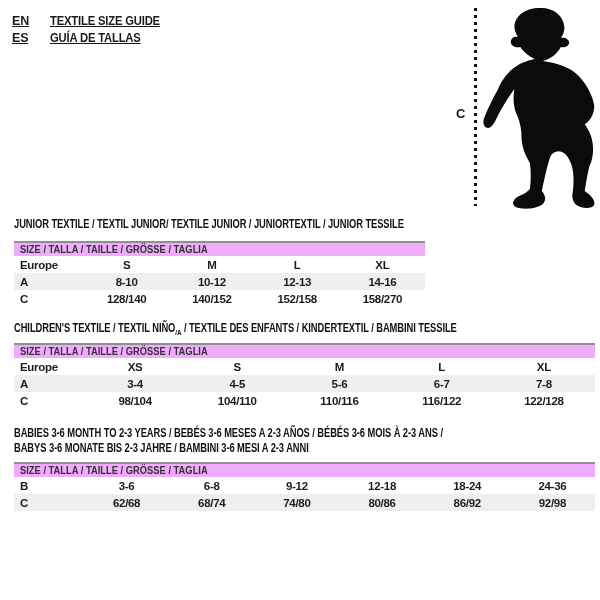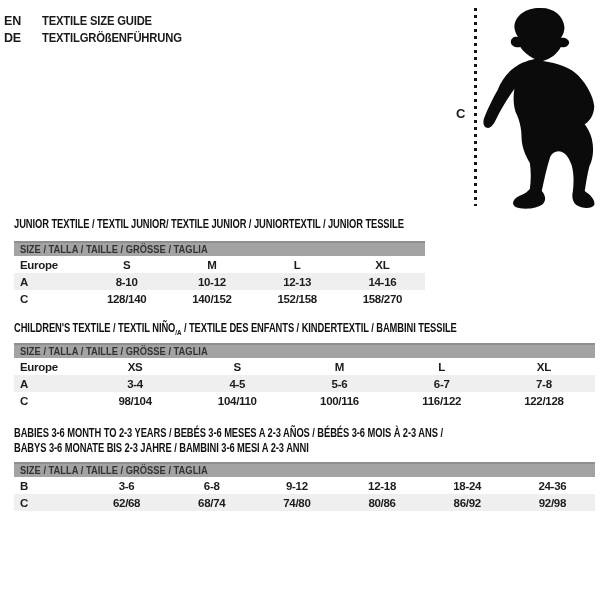--- a/index.html
+++ b/index.html
@@ -1,41 +1,41 @@
 <!DOCTYPE html>
 <html><head>
 <meta charset="utf-8">
 <style>
   html,body{margin:0;padding:0;background:#ffffff;}
   #canvas{
     position:relative;width:600px;height:600px;background:#ffffff;overflow:hidden;
     font-family:"Liberation Sans",sans-serif;color:#1a1a1a;
   }
   
-  .lang-block{position:absolute;left:4px;top:13px;}
+  .lang-block{position:absolute;left:12px;top:13px;text-decoration:underline;}
   .lang-row{display:flex;height:17px;line-height:17px;}
   .lang-code{width:38px;font-weight:700;font-size:12.5px;letter-spacing:-0.2px;}
   .lang-label{font-weight:700;font-size:12.5px;letter-spacing:-0.2px;transform:scaleX(0.9);transform-origin:0 50%;white-space:nowrap;}
   
   .measure-line{
     position:absolute;left:474px;top:8px;width:3px;height:198px;
     background:repeating-linear-gradient(to bottom,#151515 0 3.5px,transparent 3.5px 7px);
   }
   .measure-label{position:absolute;left:456px;top:106px;font-weight:700;font-size:13px;}
   .baby-svg{position:absolute;left:481px;top:2px;}
   
   .sec-title{
     position:absolute;left:14px;font-weight:700;font-size:12px;line-height:15px;
     letter-spacing:-0.1px;white-space:nowrap;transform:scaleX(0.78);transform-origin:0 0;color:#111;
   }
   .sec-title sub{font-size:8px;}
   
   .size-table{position:absolute;}
   .size-bar{
-    background:#a3a3a3;border-top:2px solid #8f8f8f;height:13px;line-height:13px;
+    background:#f0abfc;border-top:2px solid #8f8f8f;height:13px;line-height:13px;
     color:#333;font-weight:700;font-size:11px;padding-left:6px;white-space:nowrap;
   }
   .size-bar span{display:inline-block;transform:scaleX(0.85);transform-origin:0 50%;}
   .size-table table{width:100%;border-collapse:collapse;table-layout:fixed;}
   .size-table td{
     height:17px;padding:0;text-align:center;font-weight:700;font-size:11.5px;
     letter-spacing:-0.3px;color:#1c1c1c;overflow:hidden;
   }
   .size-table td.lbl{text-align:left;padding-left:6px;}
   .size-table tr.shaded{background:#efefef;}
@@ -51,22 +51,22 @@
 <body>
 
 <div id="canvas">
 
   <div class="lang-block">
     <div class="lang-row">
       <span class="lang-code">EN</span>
       <span class="lang-label">TEXTILE SIZE GUIDE</span>
     </div>
     <div class="lang-row">
-      <span class="lang-code">DE</span>
-      <span class="lang-label">TEXTILGRÖßENFÜHRUNG</span>
+      <span class="lang-code">ES</span>
+      <span class="lang-label">GUÍA DE TALLAS</span>
     </div>
   </div>
 
   <span class="measure-label">C</span>
   <div class="measure-line"></div>
   <svg class="baby-svg" width="118" height="212" viewBox="-3 0 99 212" preserveAspectRatio="none">
     <path fill="#0b0b0b" d="M46,6
       C57,5 66,13 67,25 C67,29 66,33 64,36
       C67,35 71,37 71,41 C70,45 67,46 64,45
       C61,52 55,57 49,59
@@ -155,21 +155,21 @@
         <td>3-4</td>
         <td>4-5</td>
         <td>5-6</td>
         <td>6-7</td>
         <td>7-8</td>
       </tr>
       <tr>
         <td class="lbl">C</td>
         <td>98/104</td>
         <td>104/110</td>
-        <td>100/116</td>
+        <td>110/116</td>
         <td>116/122</td>
         <td>122/128</td>
       </tr>
     </tbody>
       </table>
   </div>
 
   <div class="sec-title" style="top:426px;">
     <div>BABIES 3-6 MONTH TO 2-3 YEARS / BEBÉS 3-6 MESES A 2-3 AÑOS / BÉBÉS 3-6 MOIS À 2-3 ANS /</div>
     <div>BABYS 3-6 MONATE BIS 2-3 JAHRE / BAMBINI 3-6 MESI A 2-3 ANNI</div>

